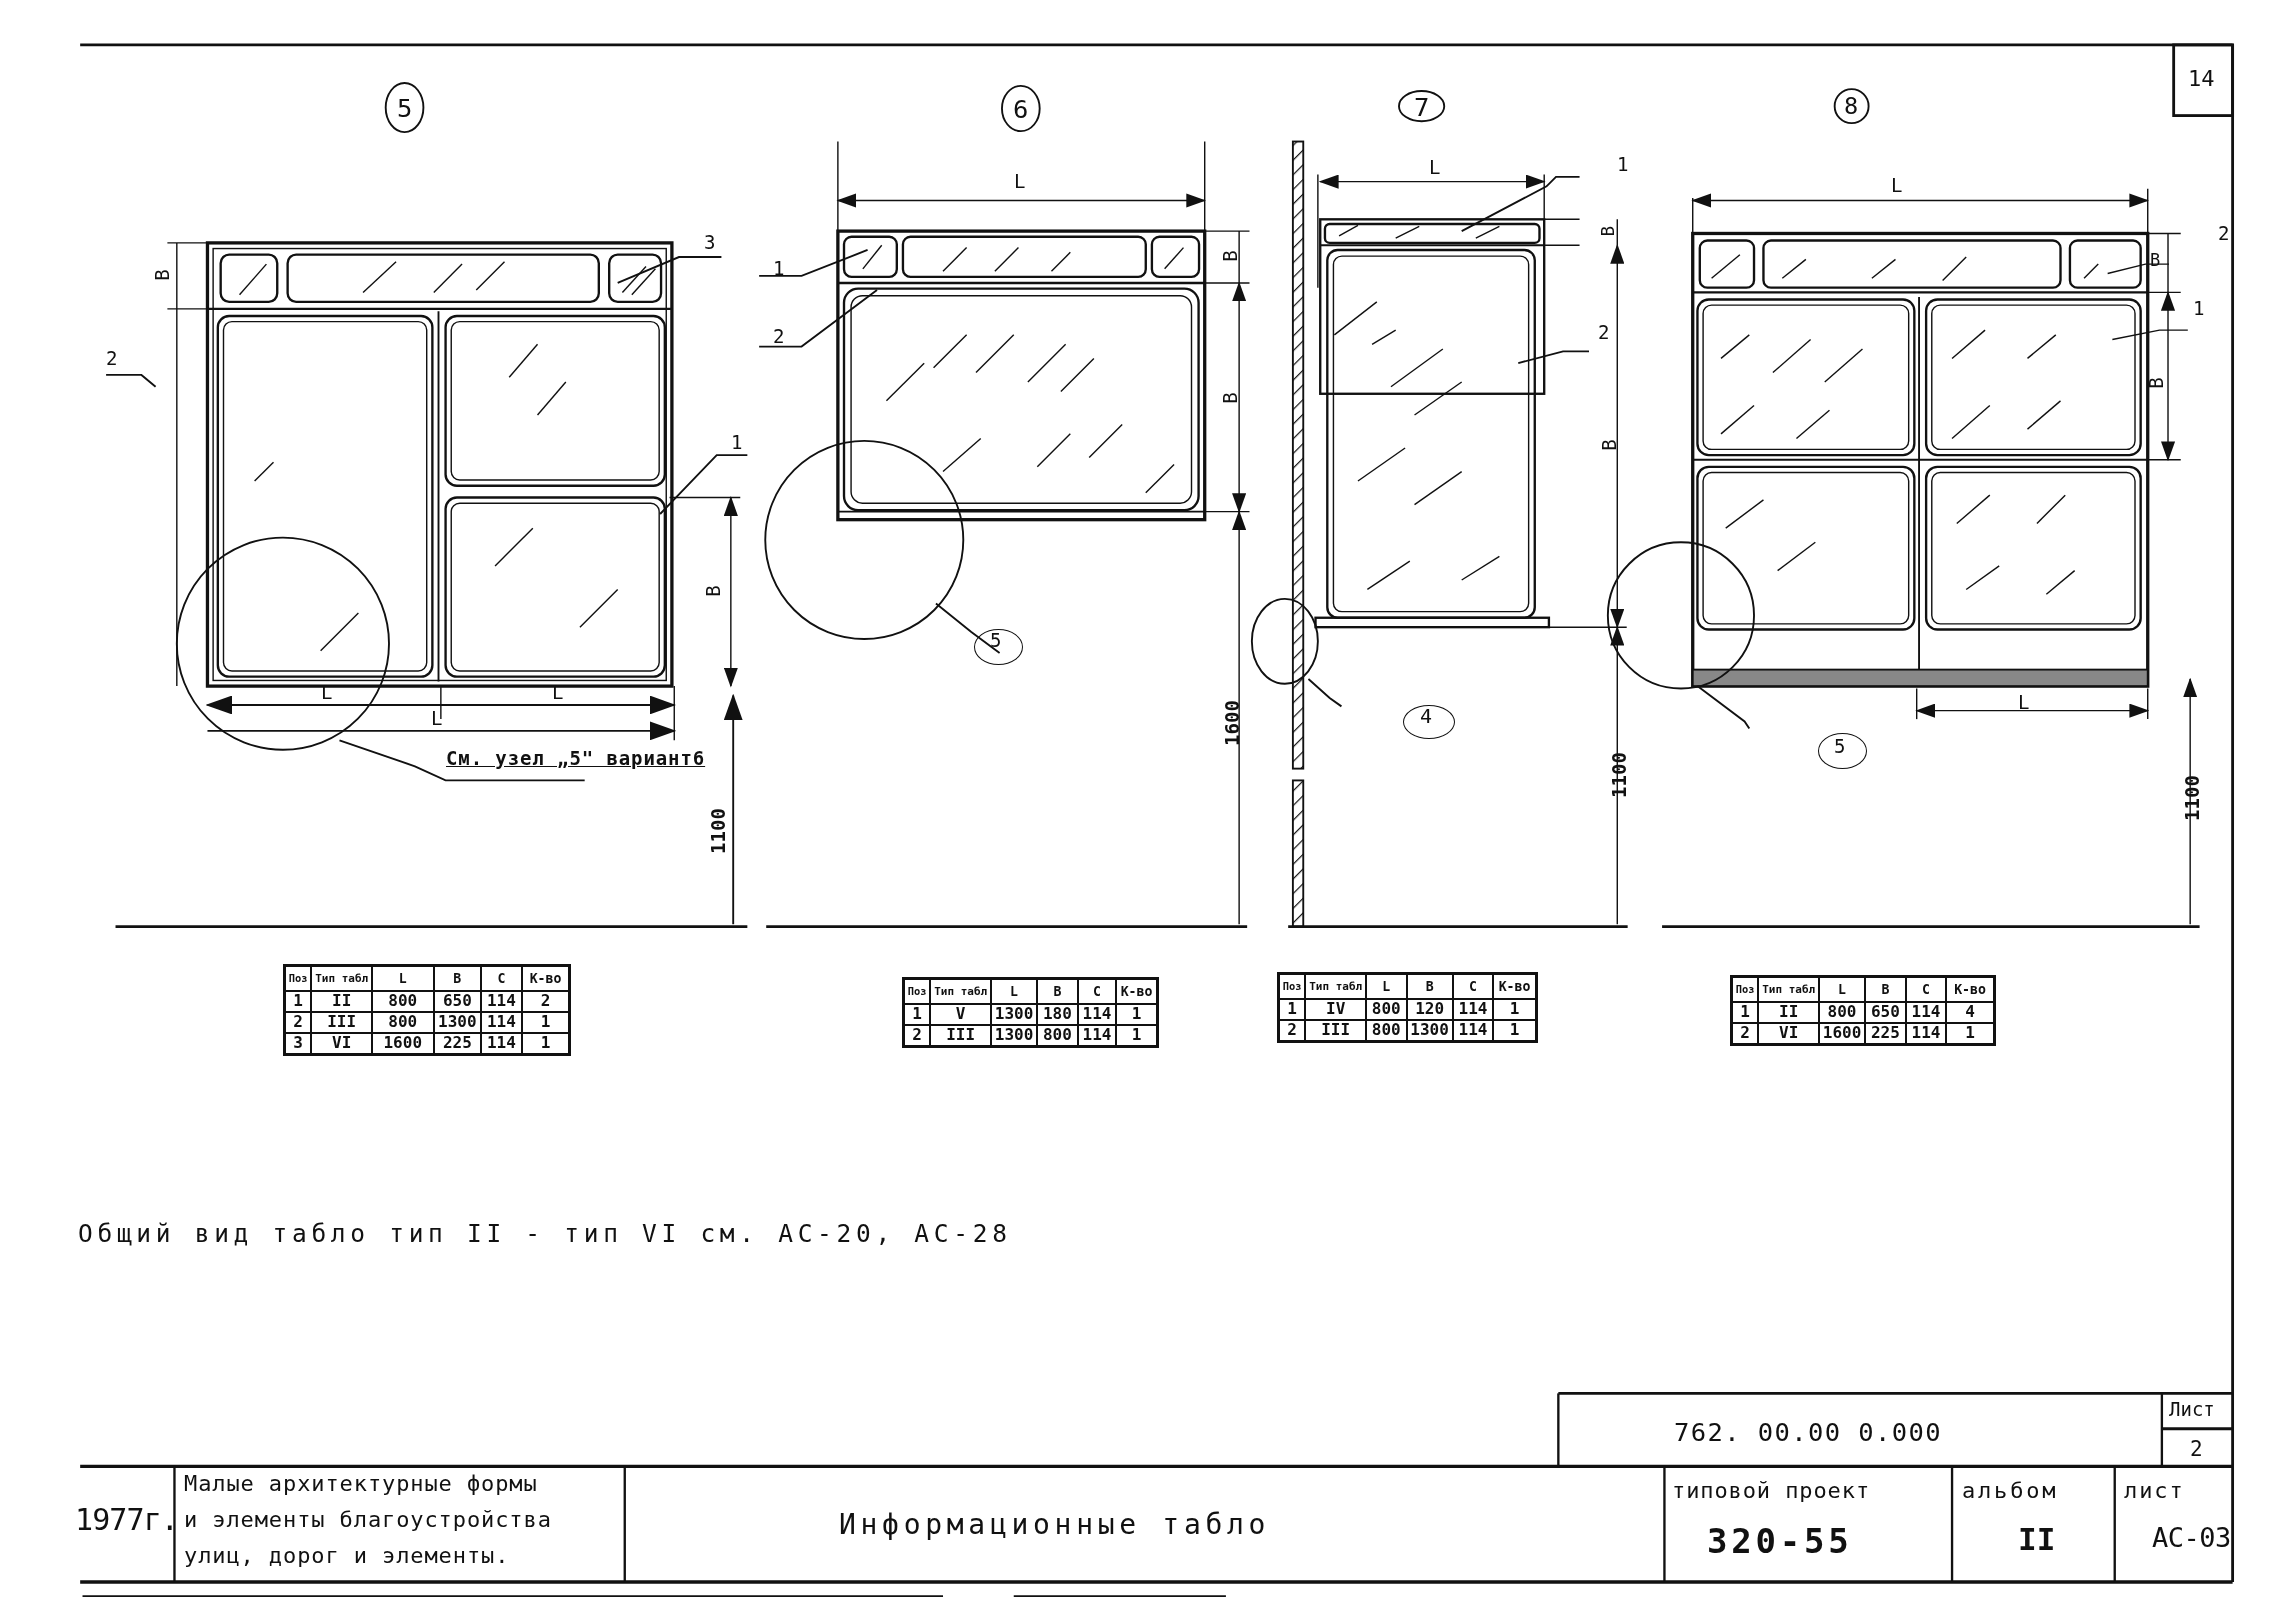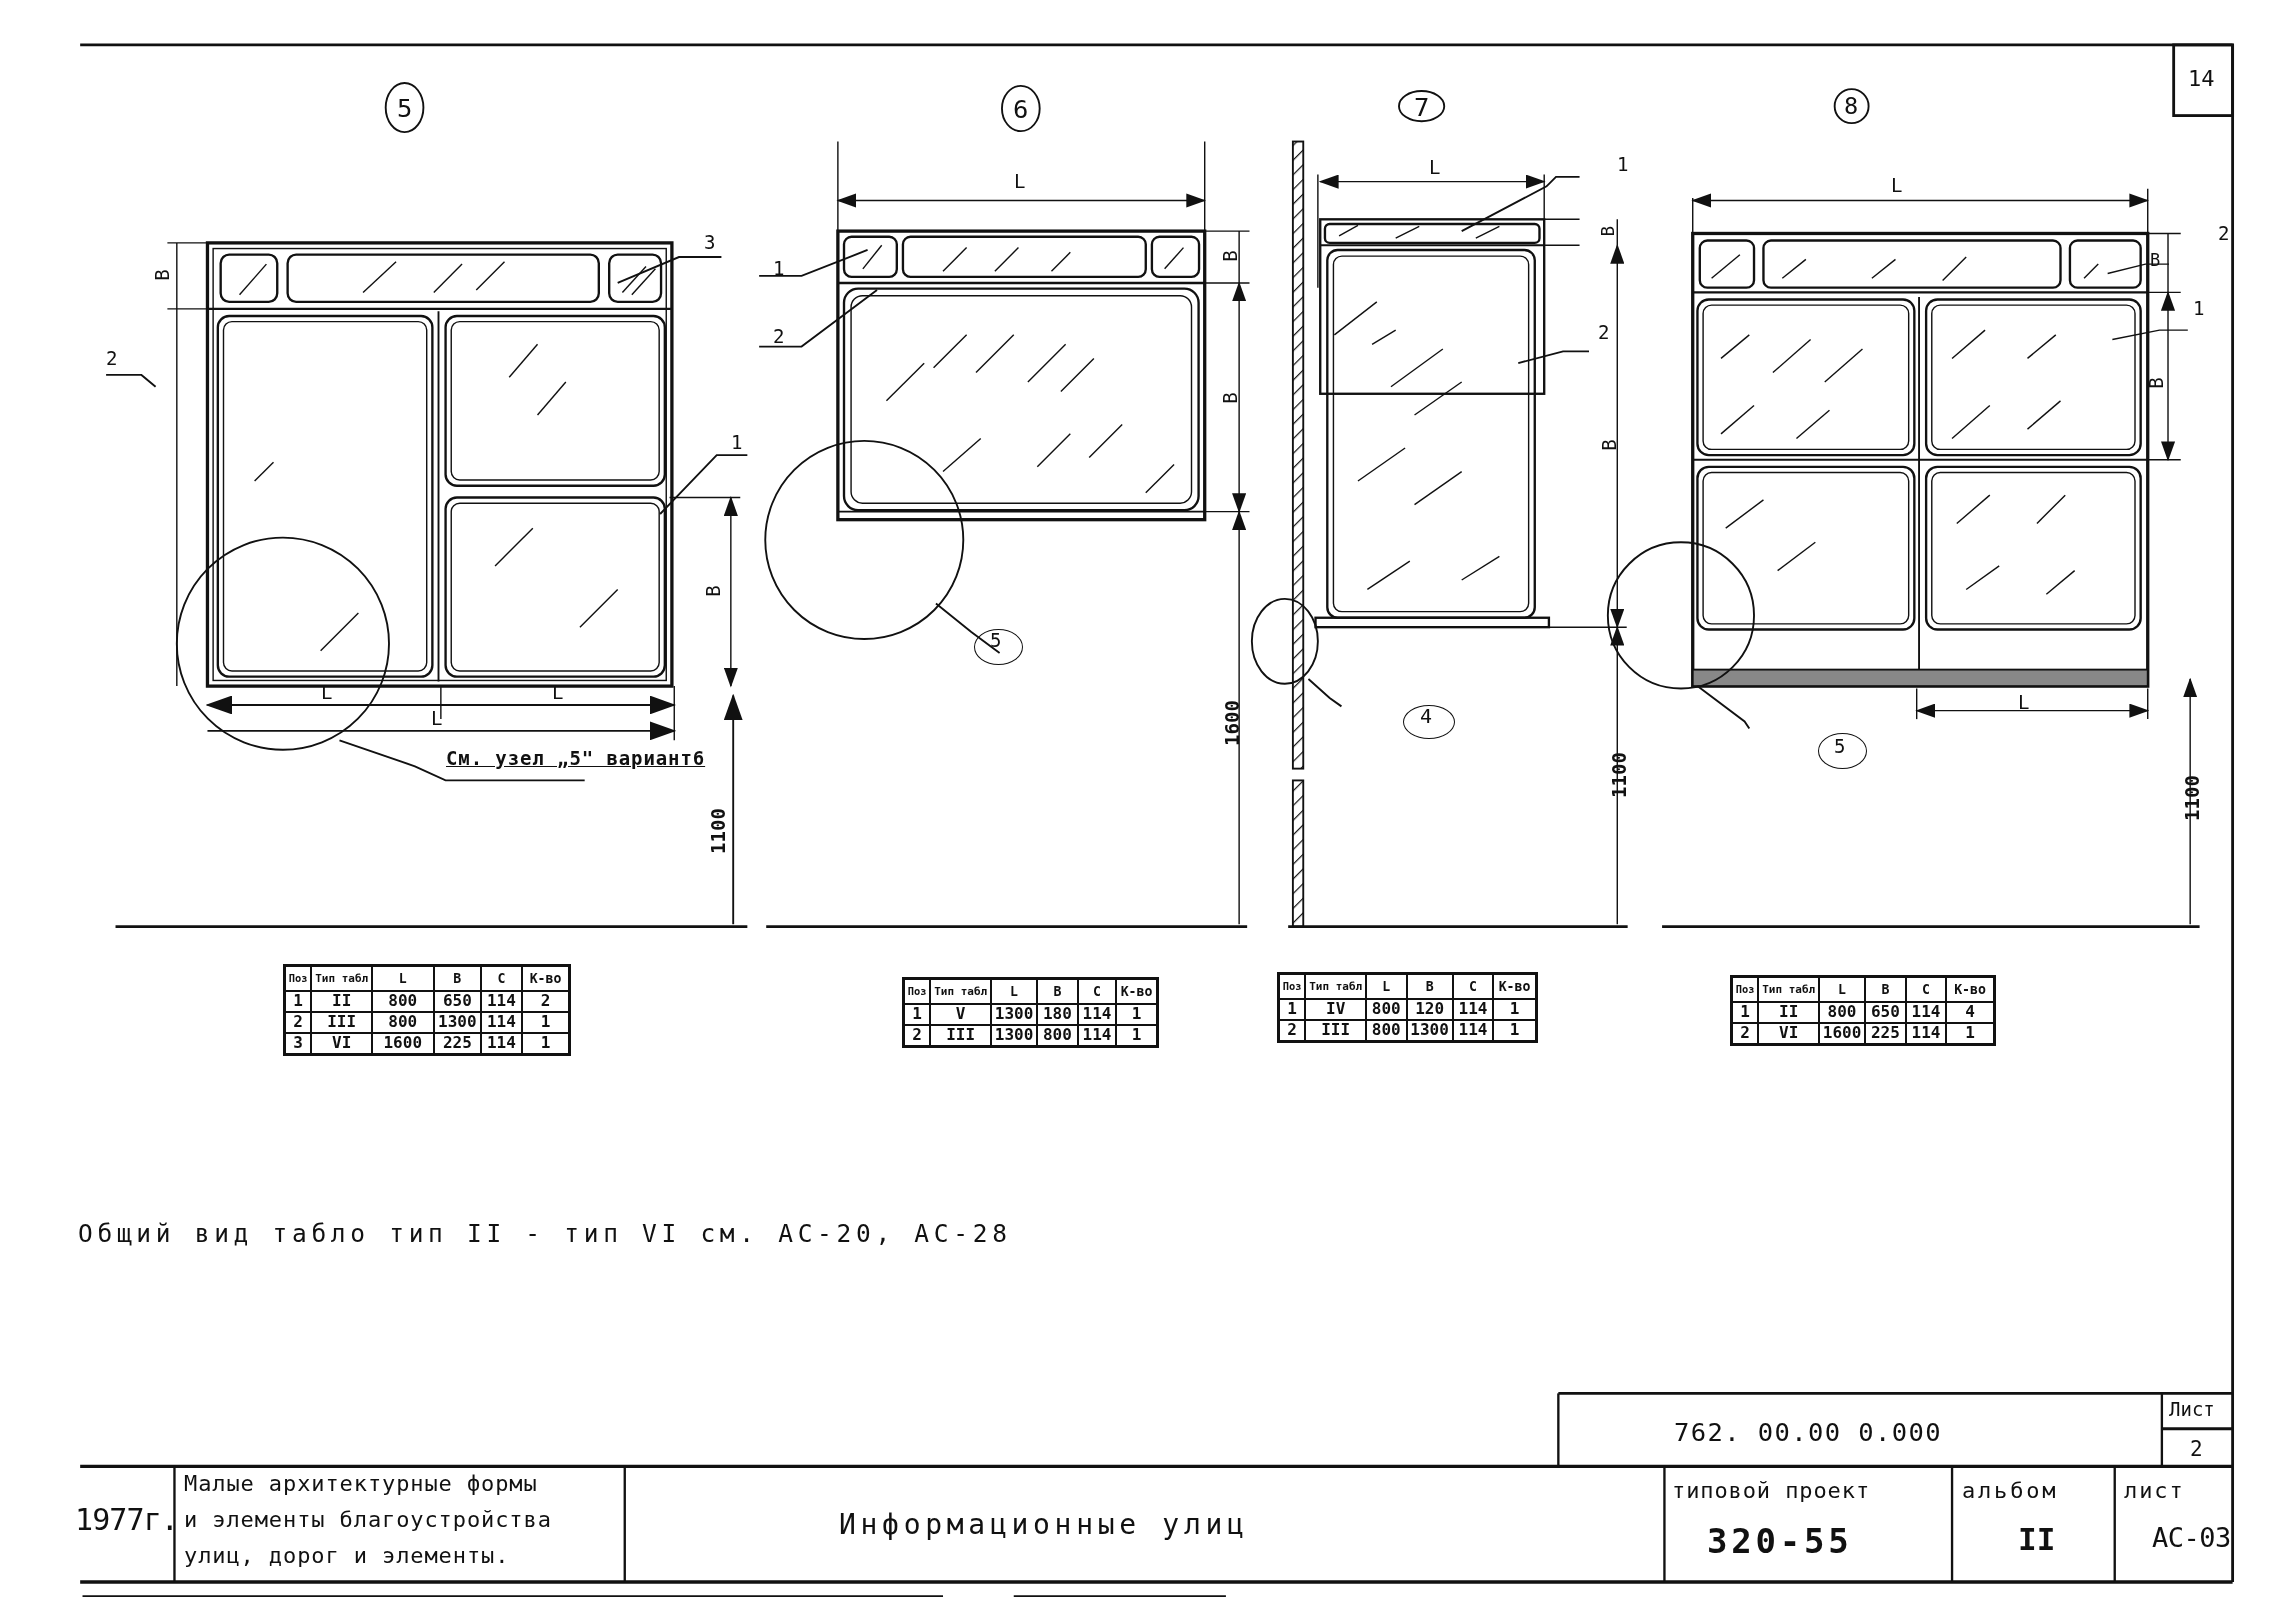--- a/index.html
+++ b/index.html
@@ -429,21 +429,21 @@
 
 <div class="tb-text" style="left:1674px;top:1417px;font-size:25.5px;letter-spacing:1.4px;">762. 00.00 0.000</div>
 <div class="tb-text" style="left:2169px;top:1398px;font-size:19px;">Лист</div>
 <div class="tb-text" style="left:2190px;top:1437px;font-size:21px;">2</div>
 
 <div class="tb-text" style="left:75px;top:1502px;font-size:30px;letter-spacing:-0.9px;">1977г.</div>
 <div class="tb-text" style="left:184px;top:1471px;font-size:22px;letter-spacing:0.9px;">Малые архитектурные формы</div>
 <div class="tb-text" style="left:184px;top:1507px;font-size:22px;letter-spacing:0.9px;">и элементы благоустройства</div>
 <div class="tb-text" style="left:184px;top:1543px;font-size:22px;letter-spacing:0.9px;">улиц, дорог и элементы.</div>
 
-<div class="tb-text" style="left:839px;top:1508px;font-size:28px;letter-spacing:4.7px;">Информационные улиц</div>
+<div class="tb-text" style="left:839px;top:1508px;font-size:28px;letter-spacing:4.7px;">Информационные табло</div>
 
 <div class="tb-text" style="left:1672px;top:1478px;font-size:22px;letter-spacing:0.9px;">типовой проект</div>
 <div class="tb-text" style="left:1707px;top:1521px;font-size:34px;font-weight:bold;letter-spacing:3.8px;">320-55</div>
 
 <div class="tb-text" style="left:1962px;top:1478px;font-size:22px;letter-spacing:2.8px;text-align:right;">альбом</div>
 <div class="tb-text" style="left:2018px;top:1521px;font-size:31px;font-weight:bold;">II</div>
 
 <div class="tb-text" style="left:2124px;top:1478px;font-size:22px;letter-spacing:1.9px;">лист</div>
 <div class="tb-text" style="left:2116px;top:1522px;font-size:27px;letter-spacing:-0.5px;margin-left:36px;">АС-03</div>
 

